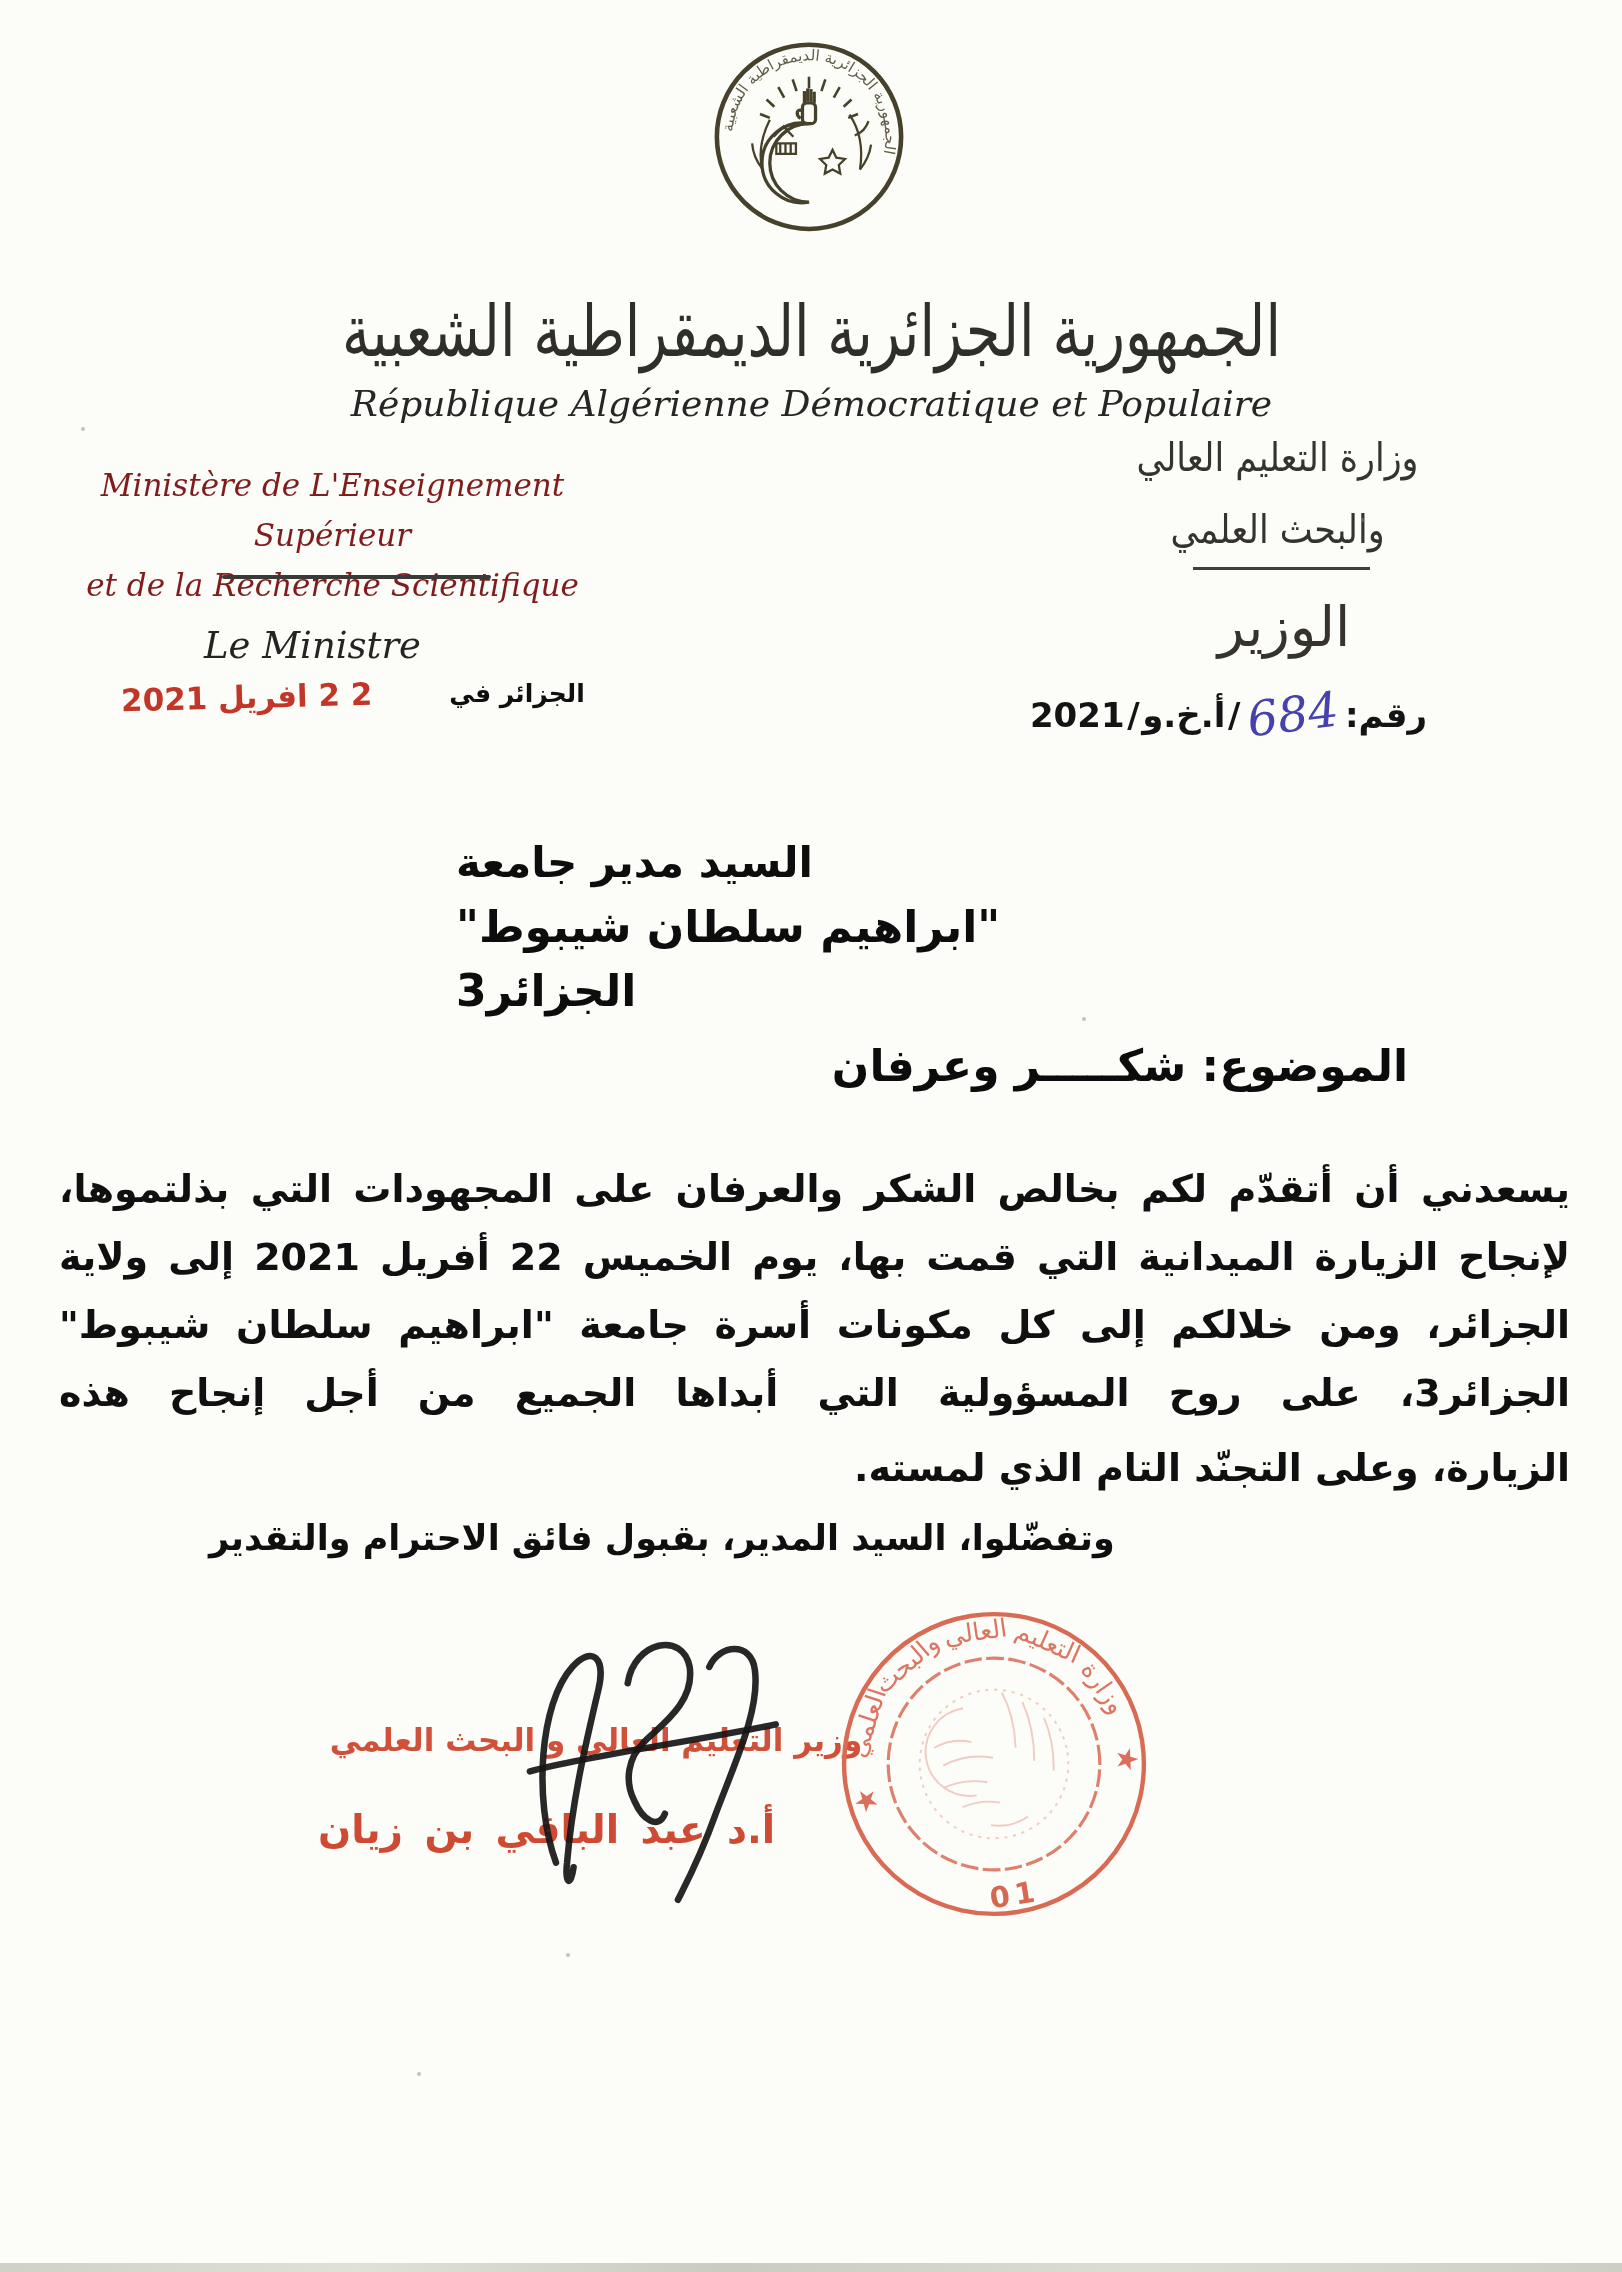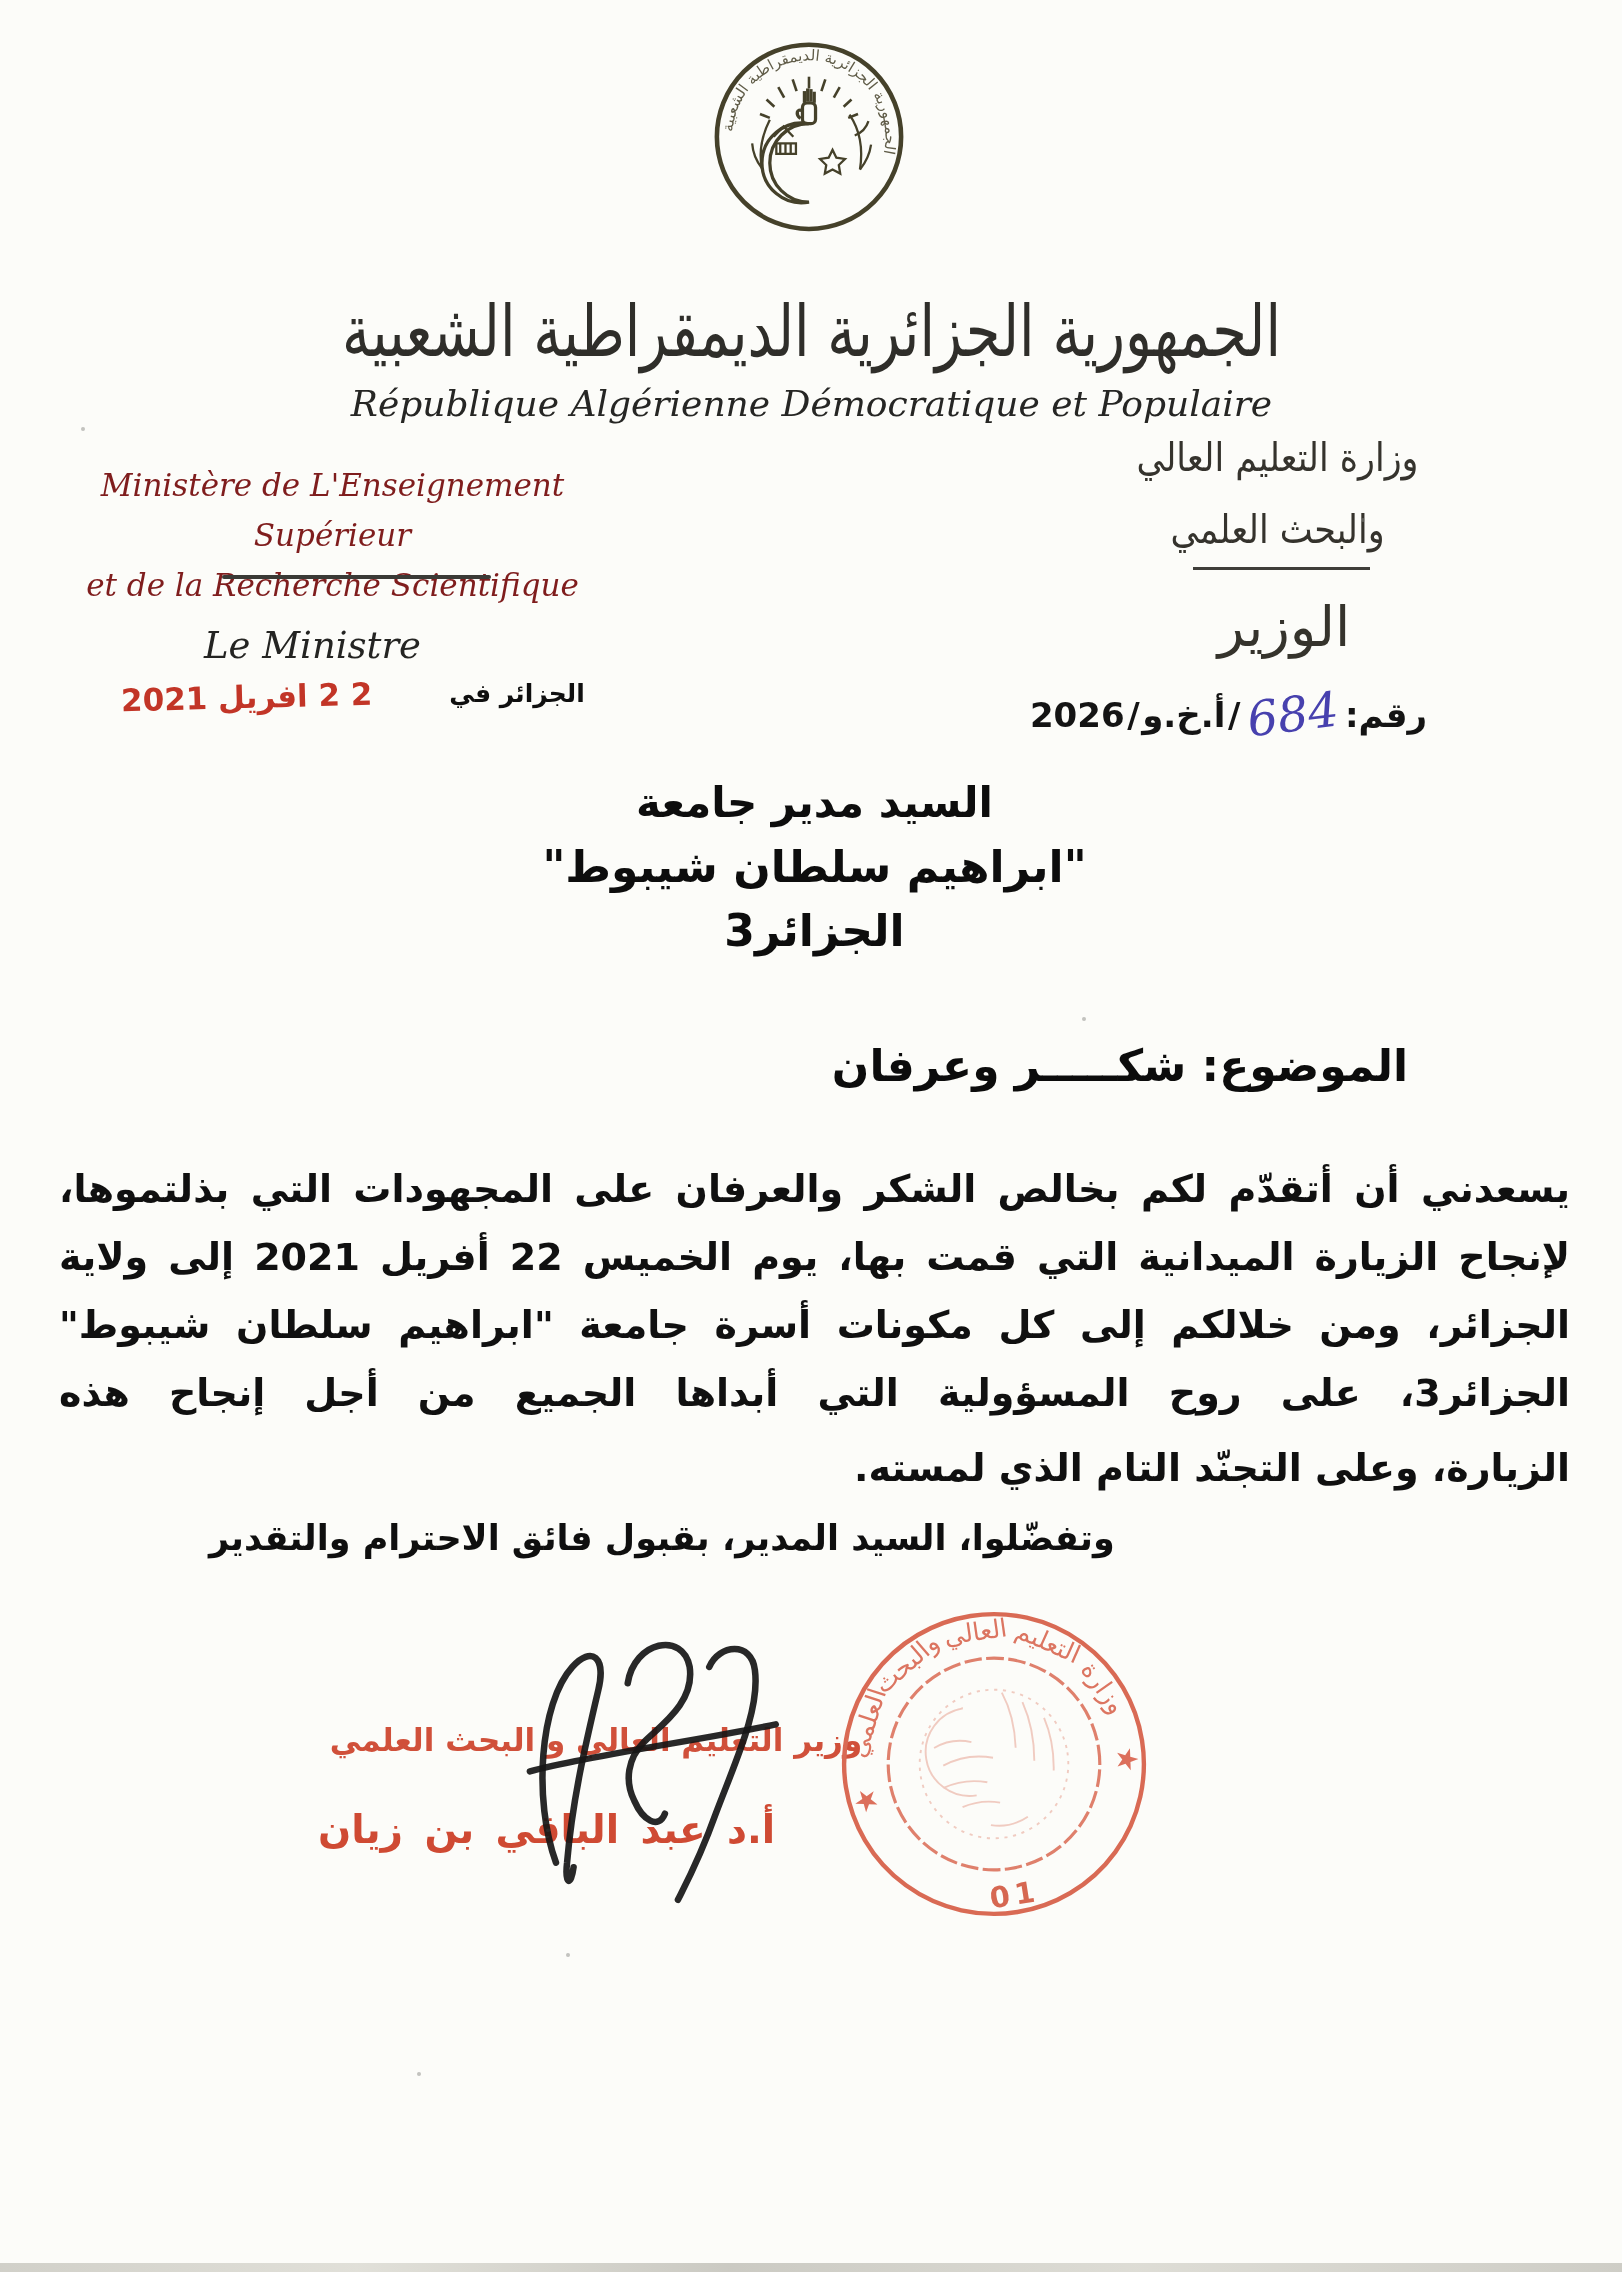--- a/index.html
+++ b/index.html
@@ -27,21 +27,21 @@
   .dateline{left:121px;top:679px;display:flex;gap:77px;align-items:flex-start;}
   .date-red{color:#c23527;font-size:31px;font-weight:700;letter-spacing:2px;direction:rtl;
             transform:rotate(-1.5deg);white-space:nowrap;}
   .place{font-size:25px;font-weight:700;color:#0f0f0f;direction:rtl;white-space:nowrap;}
   .refline{right:196px;top:682px;display:flex;direction:ltr;align-items:baseline;gap:2.6px;
            font-size:34px;font-weight:700;color:#141414;}
   .ref-num{color:#4741ae;font-family:"DejaVu Serif",serif;font-style:italic;font-weight:400;
            font-size:48px;transform:rotate(-7deg);position:relative;top:3.9px;margin:0 3.9px;}
   .ref-label{direction:rtl;}
   
-  .addressee{left:456px;top:771px;width:717px;text-align:center;font-weight:700;direction:rtl;color:#0d0d0d;}
+  .addressee{left:456px;top:831px;width:717px;text-align:left;font-weight:700;direction:rtl;color:#0d0d0d;}
   .addr1{font-size:42px;line-height:64px;}
   .addr2{font-size:44px;line-height:64px;}
   .subject{right:215px;top:1040px;font-size:44px;font-weight:700;direction:rtl;color:#0c0c0c;white-space:nowrap;}
   
   .body{left:59px;top:1155px;width:1511px;direction:rtl;font-weight:700;font-size:38px;color:#101010;}
   .bl{line-height:68px;}
   .j{text-align:justify;text-align-last:justify;}
   .lastline{text-align:right;margin-top:6.5px;}
   .closing{left:209px;top:1518px;font-size:35px;font-weight:700;direction:rtl;color:#0f0f0f;white-space:nowrap;}
   
@@ -120,21 +120,21 @@
 
   <div class="abs minister-fr">Le Ministre</div>
   <div class="abs minister-ar">الوزير</div>
 
   <div class="abs dateline">
     <span class="date-red">2 2 افريل 2021</span>
     <span class="place">الجزائر في</span>
   </div>
 
   <div class="abs refline">
-    <span>2026</span>
+    <span>2021</span>
     <span>/</span>
     <span>أ.خ.و</span>
     <span>/</span>
     <span class="ref-num">684</span>
     <span class="ref-label">رقم:</span>
   </div>
 
   <div class="abs addressee">
     <div class="addr1">السيد مدير جامعة</div>
     <div class="addr2">"ابراهيم سلطان شيبوط" الجزائر3</div>

